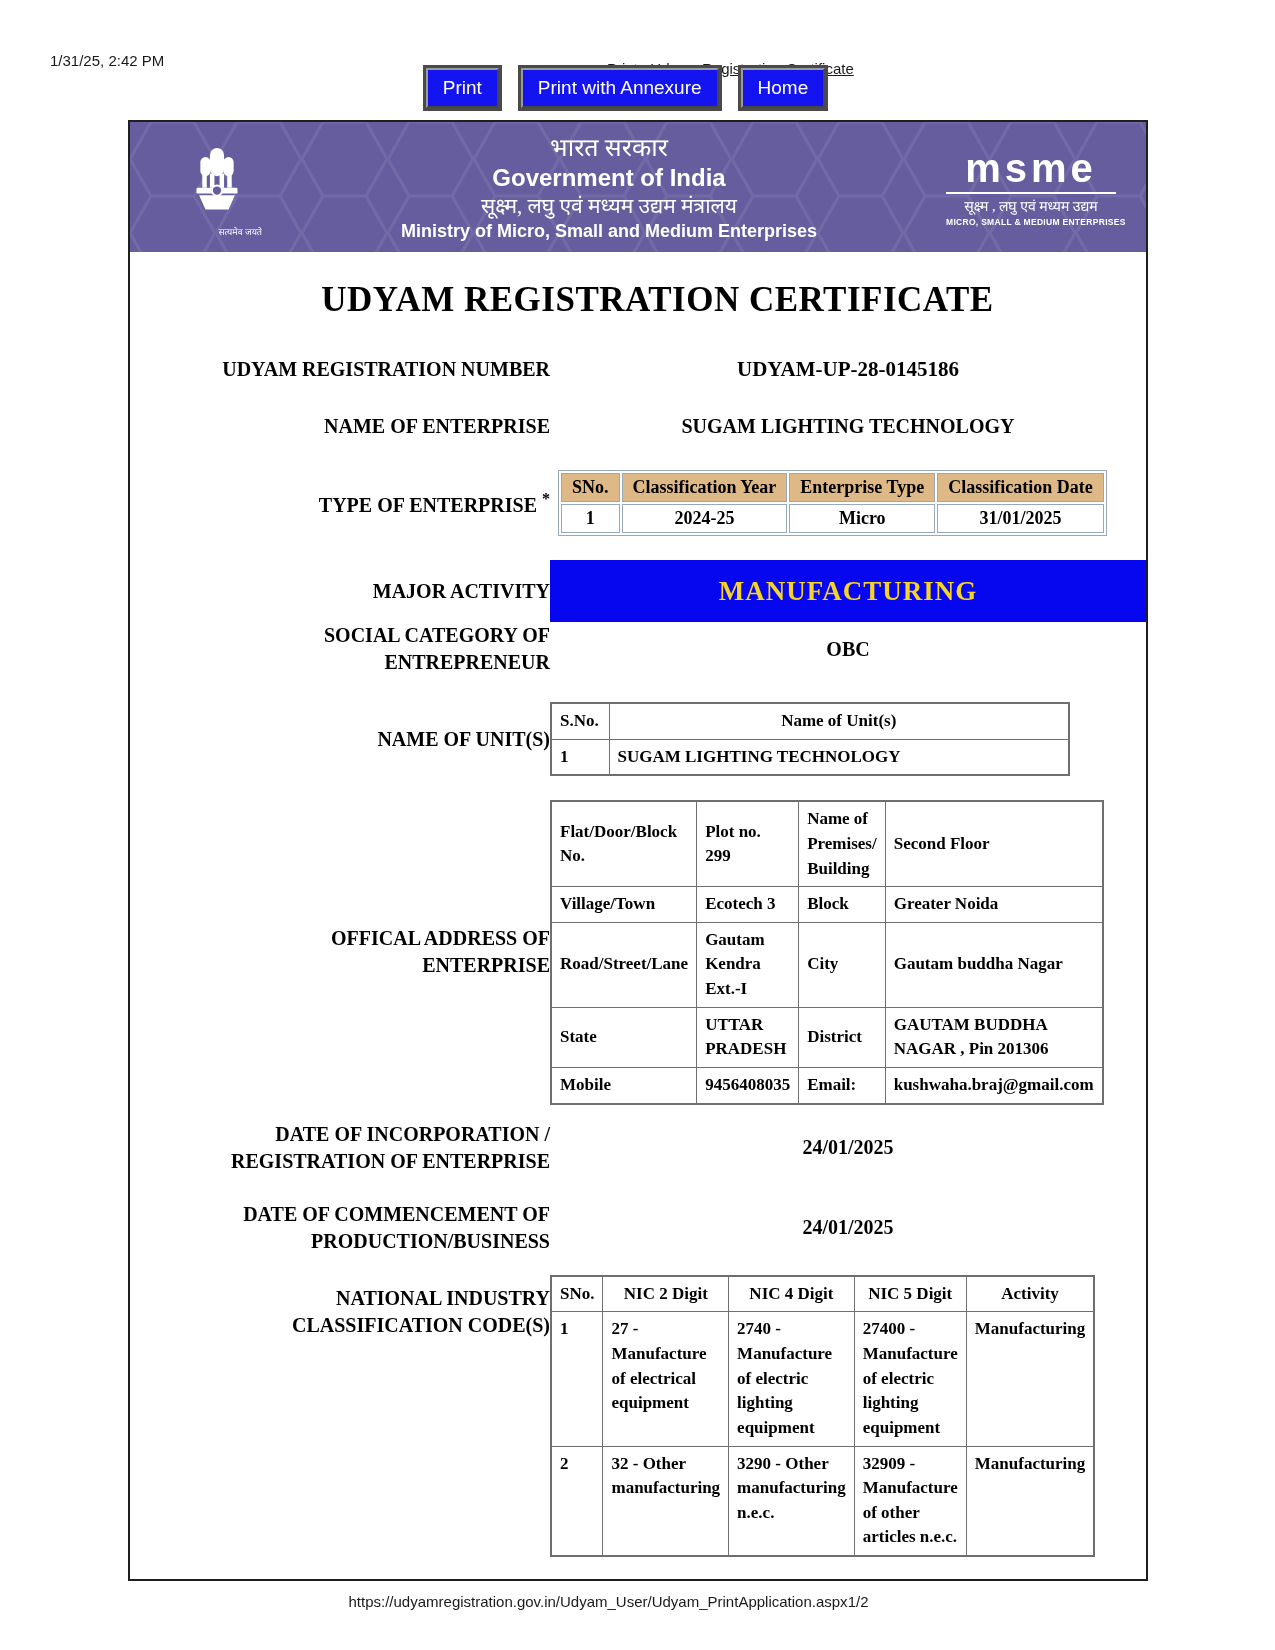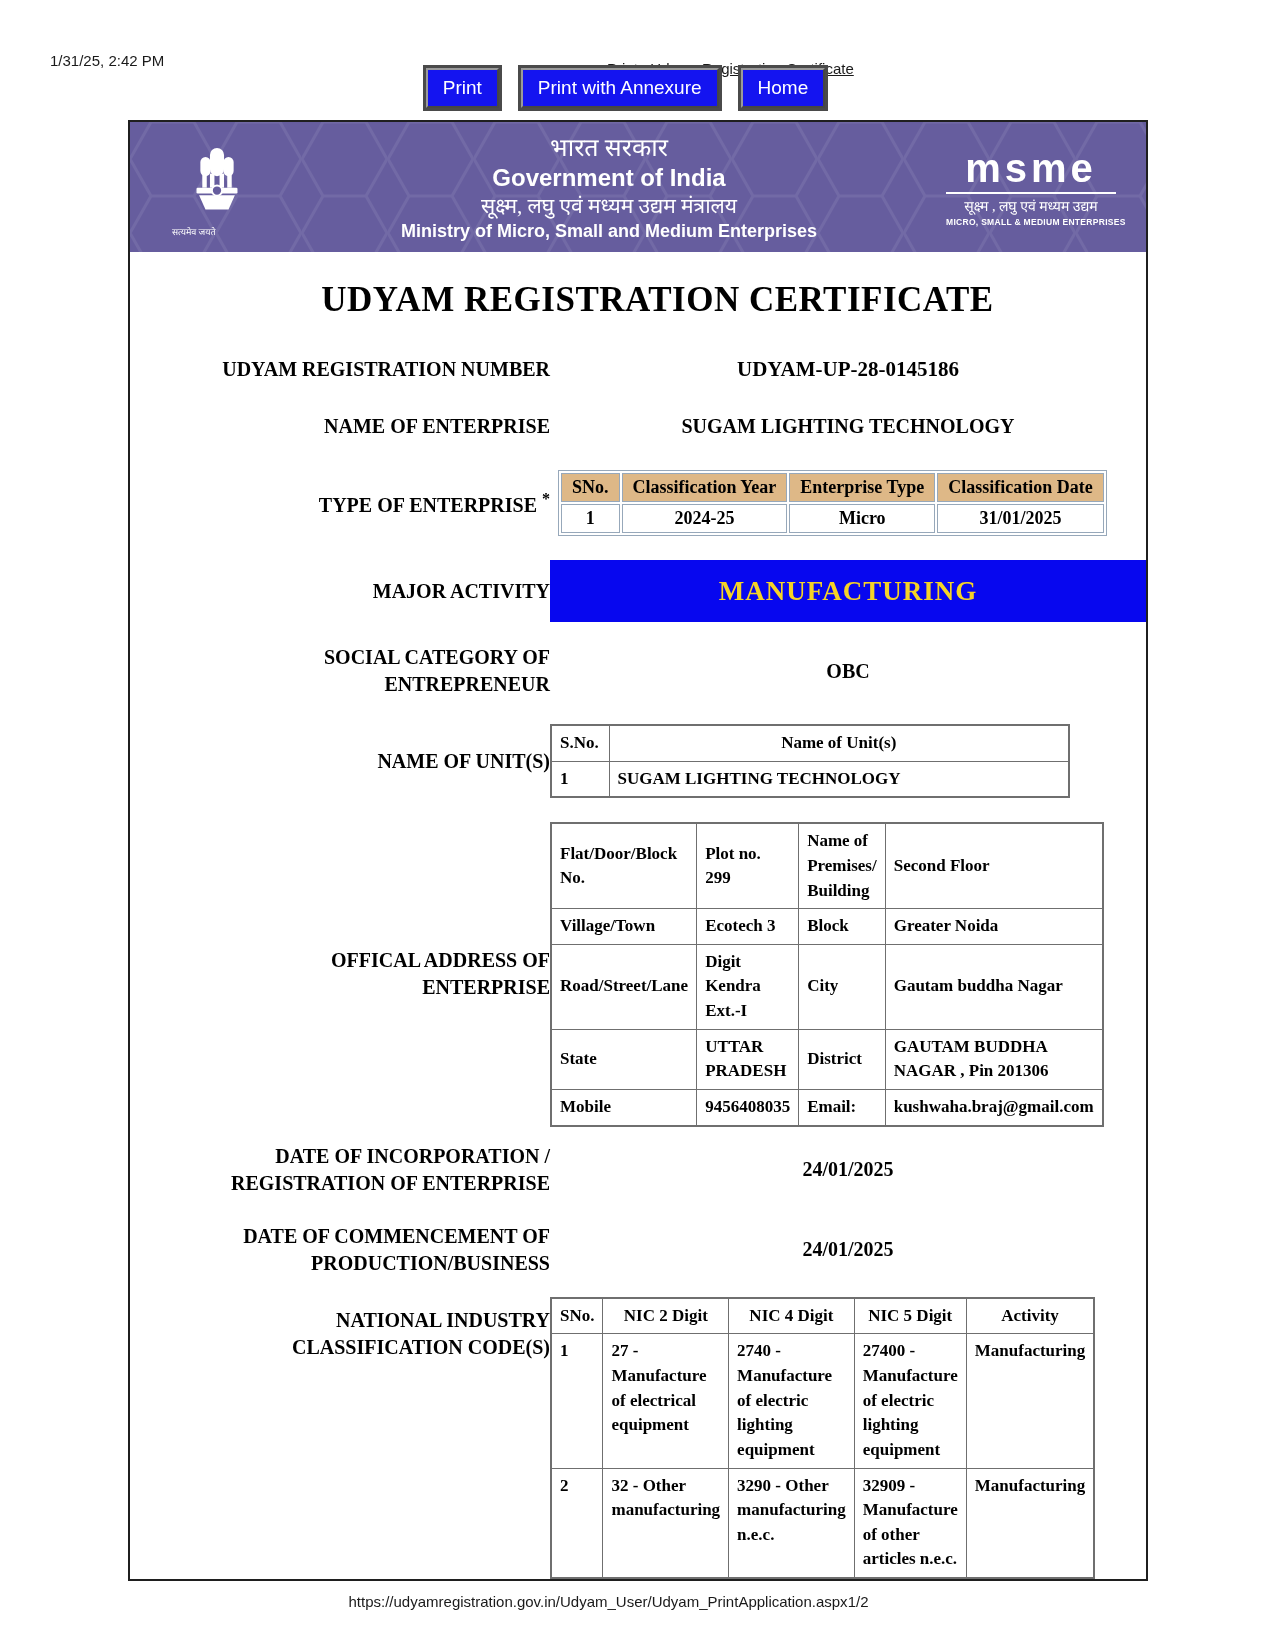--- a/index.html
+++ b/index.html
@@ -20,21 +20,21 @@
          box-shadow:0 0 0 3px #4a4a4a; cursor:pointer; }
 
   
   .page { position:absolute; left:128px; top:120px; width:1020px; min-height:1461px;
           border:2px solid #1f1f1f; background:#fff; }
 
   
   .banner { position:relative; height:130px; background:#665d9e; overflow:hidden;
             display:flex; align-items:center; }
   .hexes { position:absolute; inset:0; width:100%; height:100%; }
-  .emblem { position:relative; z-index:2; margin-left:42px; width:90px; text-align:left; }
+  .emblem { position:relative; z-index:2; margin-left:42px; width:90px; text-align:right; }
   .emblem svg { display:block; margin:0 auto; }
   .emblem-caption { color:#fff; font-size:9px; margin-top:1px; }
   .banner-center { position:relative; z-index:2; flex:1; text-align:center; color:#fff;
                    line-height:1.25; margin-left:10px; }
   .bc-hi1 { font-size:25px; }
   .bc-en1 { font-family:"Liberation Sans", sans-serif; font-weight:bold; font-size:24px; }
   .bc-hi2 { font-size:21px; }
   .bc-en2 { font-family:"Liberation Sans", sans-serif; font-weight:bold; font-size:18px; }
   .msme { position:relative; z-index:2; margin-right:30px; width:170px; text-align:center; color:#fff; }
   .msme-word { font-family:"Liberation Sans", sans-serif; font-weight:bold; font-size:40px;
@@ -50,21 +50,21 @@
   
   .row { display:grid; grid-template-columns:420px 1fr; align-items:center; }
   .row.top { align-items:start; }
   .lbl { text-align:right; font-weight:bold; font-size:20px; line-height:1.35; }
   .lbl span.lbl-text { display:inline-block; max-width:348px; }
   .lbl sup { font-size:16px; }
   .val { text-align:center; font-weight:bold; font-size:20px; }
   .val.big { font-size:21px; }
 
   .mt34{margin-top:34px}.mt30{margin-top:30px}.mt26{margin-top:26px}.mt24{margin-top:24px}
-  .mt22{margin-top:22px}.mt20{margin-top:20px}.mt16{margin-top:16px}
+  .mt22{}.mt20{margin-top:20px}.mt16{margin-top:16px}
 
   
   .cls-table { border-collapse:separate; border-spacing:2px; margin-left:8px;
                border:1px solid #97a8ba; background:#fff; }
   .cls-table th { background:#deb887; border:1px solid #97a8ba; font-size:18px; padding:3px 10px; }
   .cls-table td { border:1px solid #97a8ba; font-weight:bold; font-size:18px;
                   text-align:center; padding:3px 10px; }
 
   
   .activity-banner { height:62px; background:#0707ef; display:flex; align-items:center;
@@ -230,21 +230,21 @@
           <td>Second Floor</td>
         </tr>
         <tr>
           <td>Village/Town</td>
           <td>Ecotech 3</td>
           <td>Block</td>
           <td>Greater Noida</td>
         </tr>
         <tr>
           <td>Road/Street/Lane</td>
-          <td>Digit Kendra Ext.-I</td>
+          <td>Gautam Kendra Ext.-I</td>
           <td>City</td>
           <td>Gautam buddha Nagar</td>
         </tr>
         <tr>
           <td>State</td>
           <td>UTTAR PRADESH</td>
           <td>District</td>
           <td>GAUTAM BUDDHA NAGAR , Pin 201306</td>
         </tr>
         <tr>

